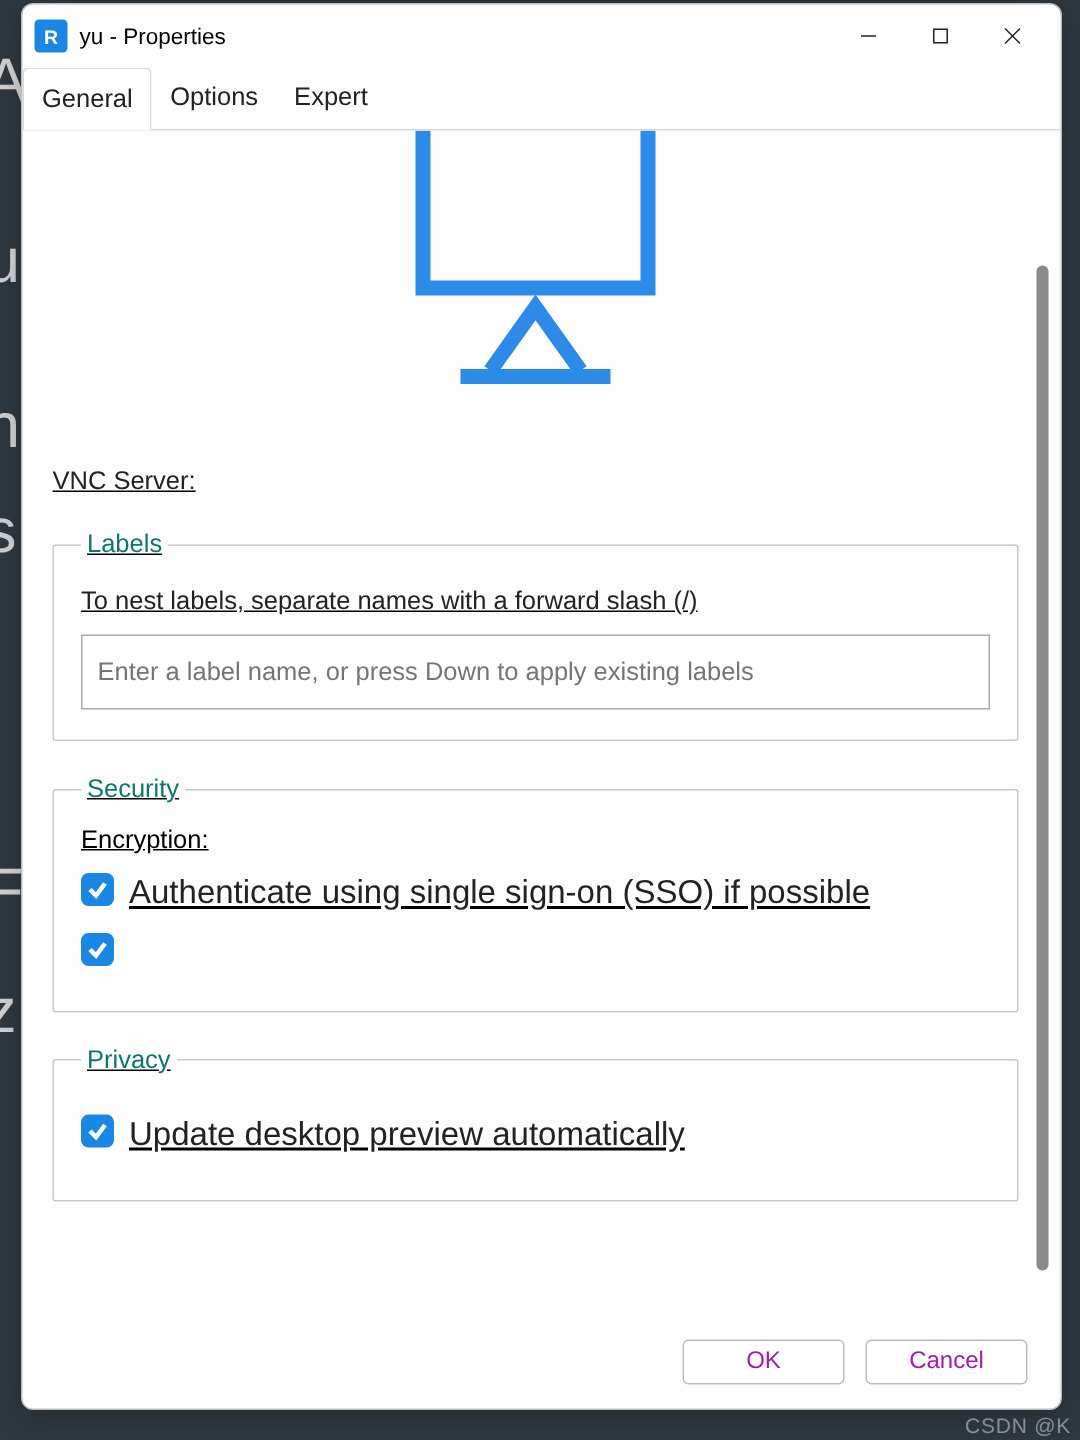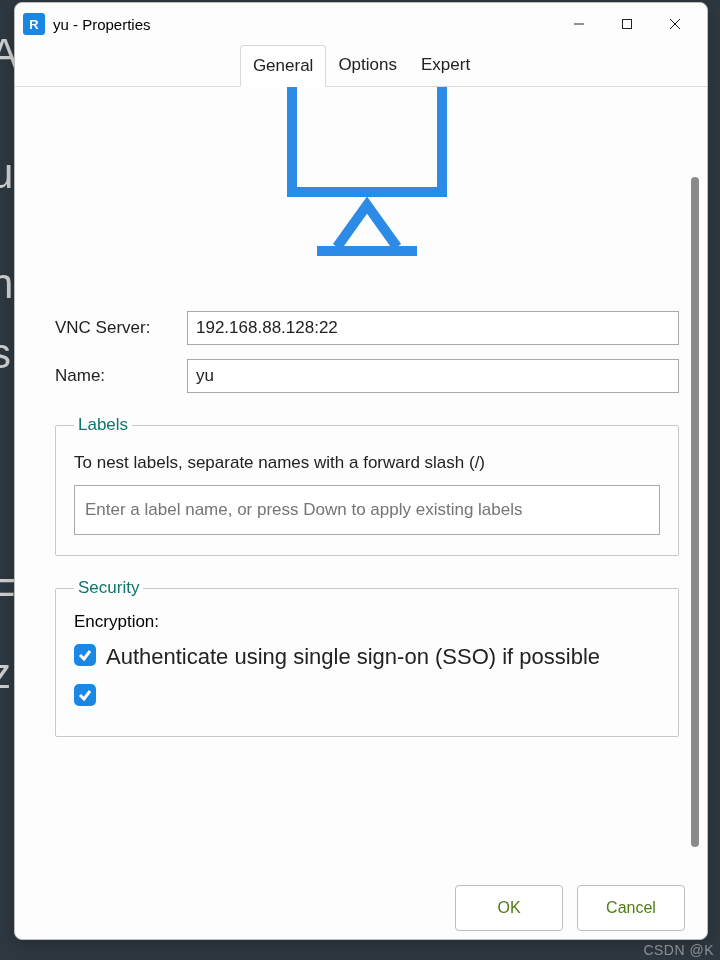--- a/index.html
+++ b/index.html
@@ -10,45 +10,45 @@
     background:#fdfdfd; border:1px solid #bdbdbd; border-radius:8px;
     box-shadow:0 4px 20px rgba(0,0,0,.2);
     display:flex; flex-direction:column;
   }
   .titlebar { height:42px; display:flex; align-items:center; padding:0 8px; }
   .app-icon { width:22px; height:22px; background:#1b87e5; border-radius:3px; display:flex; align-items:center; justify-content:center; color:#fff; font-weight:bold; font-size:13px; margin-right:8px; }
   .titletext { font-size:15px; color:#000; flex:0 0 auto; }
   .title-spacer { flex:1; }
   .wbtn { width:48px; height:38px; display:flex; align-items:center; justify-content:center; color:#222; }
   .wbtn svg { width:12px; height:12px; }
-  .tabbar { display:flex; border-bottom:1px solid #d9d9d9;justify-content:center; }
+  .tabbar { display:flex; border-bottom:1px solid #d9d9d9; }
   .tab { padding:10px 12px 10px; font-size:17px; color:#222; position:relative; }
   .tab.active { background:#fff; border:1px solid #d9d9d9; border-bottom:1px solid #fff; border-top-left-radius:4px; border-top-right-radius:4px; margin-bottom:-1px; }
   .tabcontent { flex:1; position:relative; padding:0 30px 0 24px; overflow:hidden; }
-  .scroll { position:absolute; top:0; right:0; bottom:0; left:0; padding:0 28px 0 40px; }
+  .scroll { position:absolute; top:0; right:0; bottom:0; left:0; padding:0 28px 0 20px;text-decoration:underline; }
   .scrollbar { position:absolute; right:8px; top:90px; bottom:30px; width:8px; background:#8b8b8b; border-radius:4px; }
   .monitor-wrap { display:flex; justify-content:center; padding:0 0 40px; }
   .monitor svg { display:block; }
   .row { display:flex; align-items:center; margin:14px 0; }
   .row > label { width:132px; font-size:17px; color:#222; }
   .row > .txt { flex:1; height:34px; border:1px solid #aaa; padding:4px 8px; font-size:17px; color:#222; background:#fff; }
   fieldset { border:1px solid #c9c9c9; border-radius:2px; margin:22px 0 0; padding:14px 18px 20px; }
   legend { font-size:17px; color:#0f766e; padding:0 4px; }
   .hint { font-size:17px; color:#222; margin:4px 0 12px; }
   .labelinput { width:100%; height:50px; border:1px solid #aaa; padding:6px 10px; font-size:17px; color:#888; background:#fff; }
   .sel-row { display:flex; align-items:center; margin-bottom:0; }
   .sel-row > label { width:150px; font-size:17px; }
   .select { flex:1; height:34px; border:1px solid #aaa; background:#fff; display:flex; align-items:center; padding:0 10px; font-size:17px; color:#222; position:relative; }
   .select .chev { position:absolute; right:10px; top:50%; transform:translateY(-50%); color:#555; }
   .cbrow { display:flex; align-items:flex-start; margin:10px 0; gap:10px; }
   .cbox { width:22px; height:22px; border-radius:5px; background:#1b87e5; display:flex; align-items:center; justify-content:center; flex-shrink:0; margin-top:2px; }
   .cbox svg { width:14px; height:14px; stroke:#fff; stroke-width:3; fill:none; }
   .cbtext { font-size:22px; color:#222; line-height:1.35; }
   .buttonbar { height:62px; display:flex; align-items:center; justify-content:flex-end; padding:0 22px; gap:14px; border-top:0px solid #e3e3e3; }
-  .btn { min-width:108px; height:46px; border:1px solid #bdbdbd; background:#fff; border-radius:4px; font-size:16px; color:#4d7c0f; display:flex; align-items:center; justify-content:center; }
+  .btn { min-width:108px; height:30px; border:1px solid #bdbdbd; background:#fff; border-radius:4px; font-size:16px; color:#a21caf; display:flex; align-items:center; justify-content:center; }
   .watermark { position:absolute; right:6px; bottom:2px; font-size:14px; color:rgba(200,200,200,.6); letter-spacing:.5px; }
 </style>
 </head>
 <body>
 
 <div class="bgtext" style="top:30px;">A</div>
 <div class="bgtext" style="top:150px;">u</div>
 <div class="bgtext" style="top:260px;">n</div>
 <div class="bgtext" style="top:330px;">s</div>
 <div class="bgtext" style="top:570px;">F</div>
@@ -90,25 +90,20 @@
           <svg width="200" height="170" viewBox="0 0 200 170">
             <polyline points="25,0 25,105 175,105 175,0" fill="none" stroke="#2b8be6" stroke-width="10"></polyline>
             <polyline points="70,160 100,118 130,160" fill="none" stroke="#2b8be6" stroke-width="10"></polyline>
             <line x1="50" y1="164" x2="150" y2="164" stroke="#2b8be6" stroke-width="10"></line>
           </svg>
         </div>
       </div>
 
       <div class="row">
         <label>VNC Server:</label>
-        <input class="txt" value="192.168.88.128:22" style="">
-      </div>
-      <div class="row">
-        <label>Name:</label>
-        <input class="txt" value="yu" style="">
       </div>
 
       <fieldset>
         <legend>Labels</legend>
         <div class="hint">To nest labels, separate names with a forward slash (/)</div>
         <input class="labelinput" placeholder="Enter a label name, or press Down to apply existing labels" style="">
       </fieldset>
 
       <fieldset>
         <legend>Security</legend>
@@ -125,20 +120,31 @@
         </div>
         <div class="cbrow">
           <div class="cbox">
             <svg viewBox="0 0 14 14">
                 <polyline points="2,7 6,11 12,3"></polyline>
               </svg>
           </div>
         </div>
       </fieldset>
 
+      <fieldset>
+        <legend>Privacy</legend>
+        <div class="cbrow">
+          <div class="cbox">
+            <svg viewBox="0 0 14 14">
+                <polyline points="2,7 6,11 12,3"></polyline>
+              </svg>
+          </div>
+          <div class="cbtext">Update desktop preview automatically</div>
+        </div>
+      </fieldset>
     </div>
     <div class="scrollbar"></div>
   </div>
 
   <div class="buttonbar">
     <div class="btn">OK</div>
     <div class="btn">Cancel</div>
   </div>
 </div>
 

